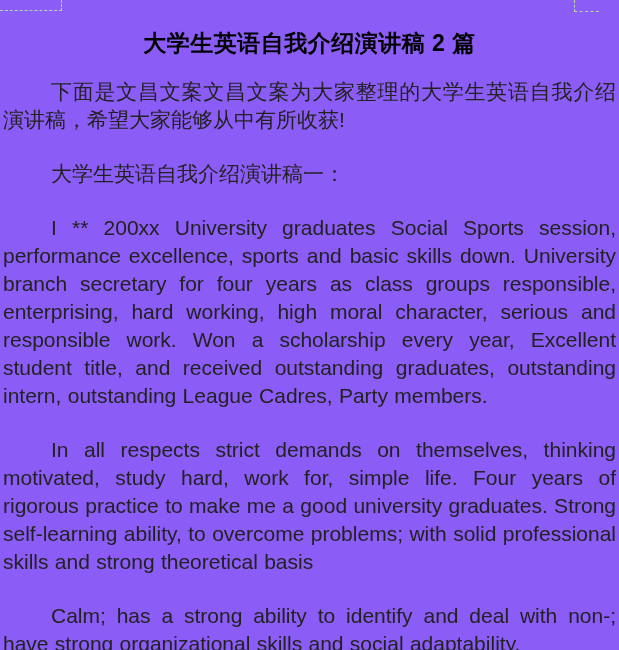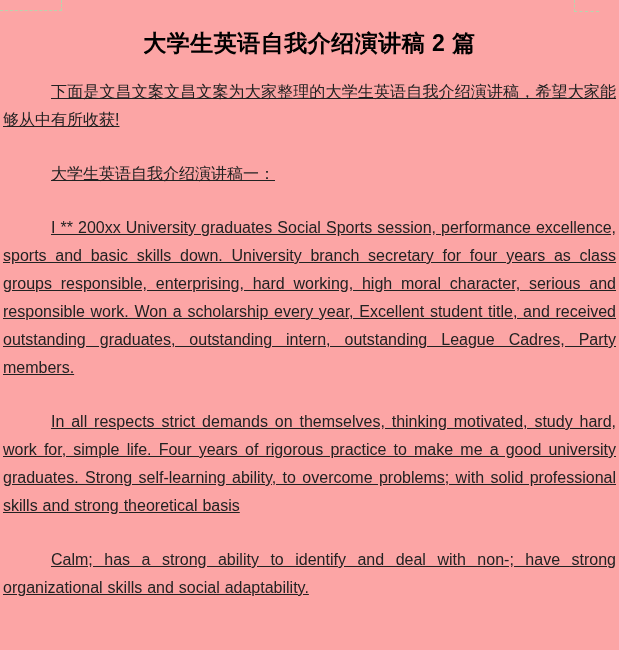--- a/index.html
+++ b/index.html
@@ -4,21 +4,21 @@
 <style>
   html, body {
     margin: 0;
     padding: 0;
     background: #ffffff;
   }
   .page {
     position: relative;
     width: 619px;
     height: 650px;
-    background: #fca5a5;
+    background: #8b5cf6;
     overflow: hidden;
     font-family: "Liberation Sans", "DejaVu Sans", sans-serif;
   }
   
   .crop-mark {
     position: absolute;
     top: 0;
     box-sizing: border-box;
   }
   .crop-left {
@@ -42,27 +42,26 @@
     margin: 0 0 22px 0;
     font-size: 23px;
     line-height: 26px;
     font-weight: bold;
     text-align: center;
     color: #000000;
     letter-spacing: 0.5px;
   }
   p.doc-para {
     margin: 0 0 26px 0;
-    font-size: 16px;
+    font-size: 21px;
     line-height: 28px;
     color: #222222;
     text-align: justify;
     text-indent: 48px;
     word-spacing: 0.5px;
-    text-decoration: underline;
   }
   p.single-line {
     text-align: left;
     margin-top: 9px;
   }
 </style>
 </head>
 <body>
 
 <div class="page">

